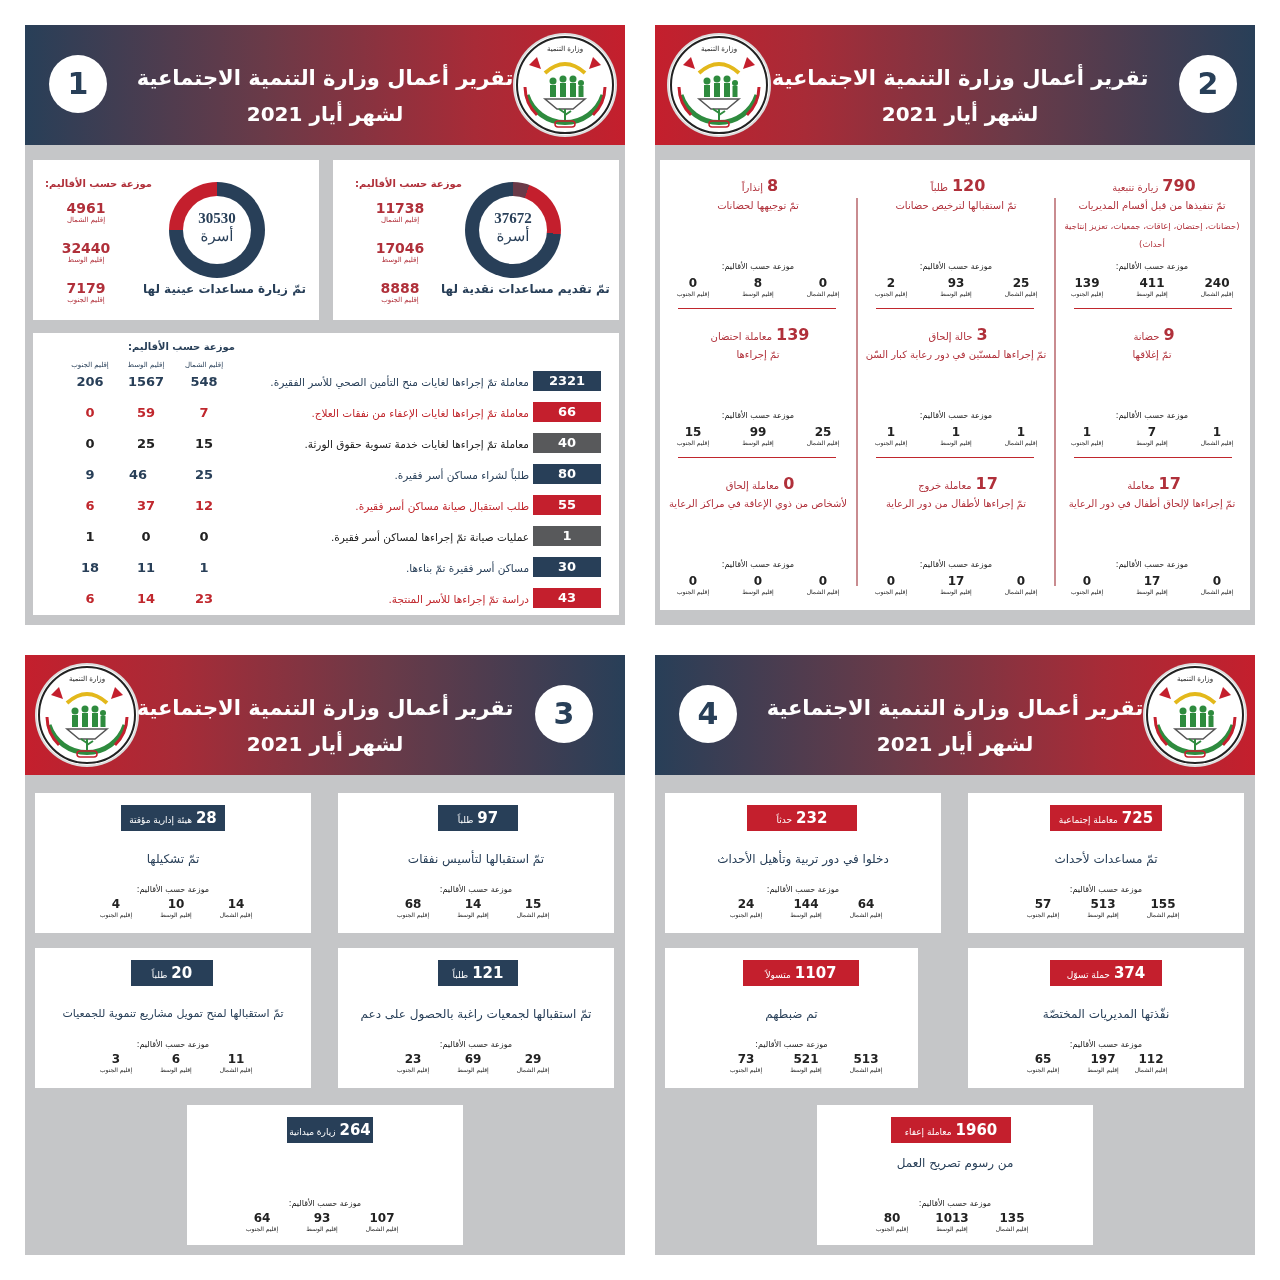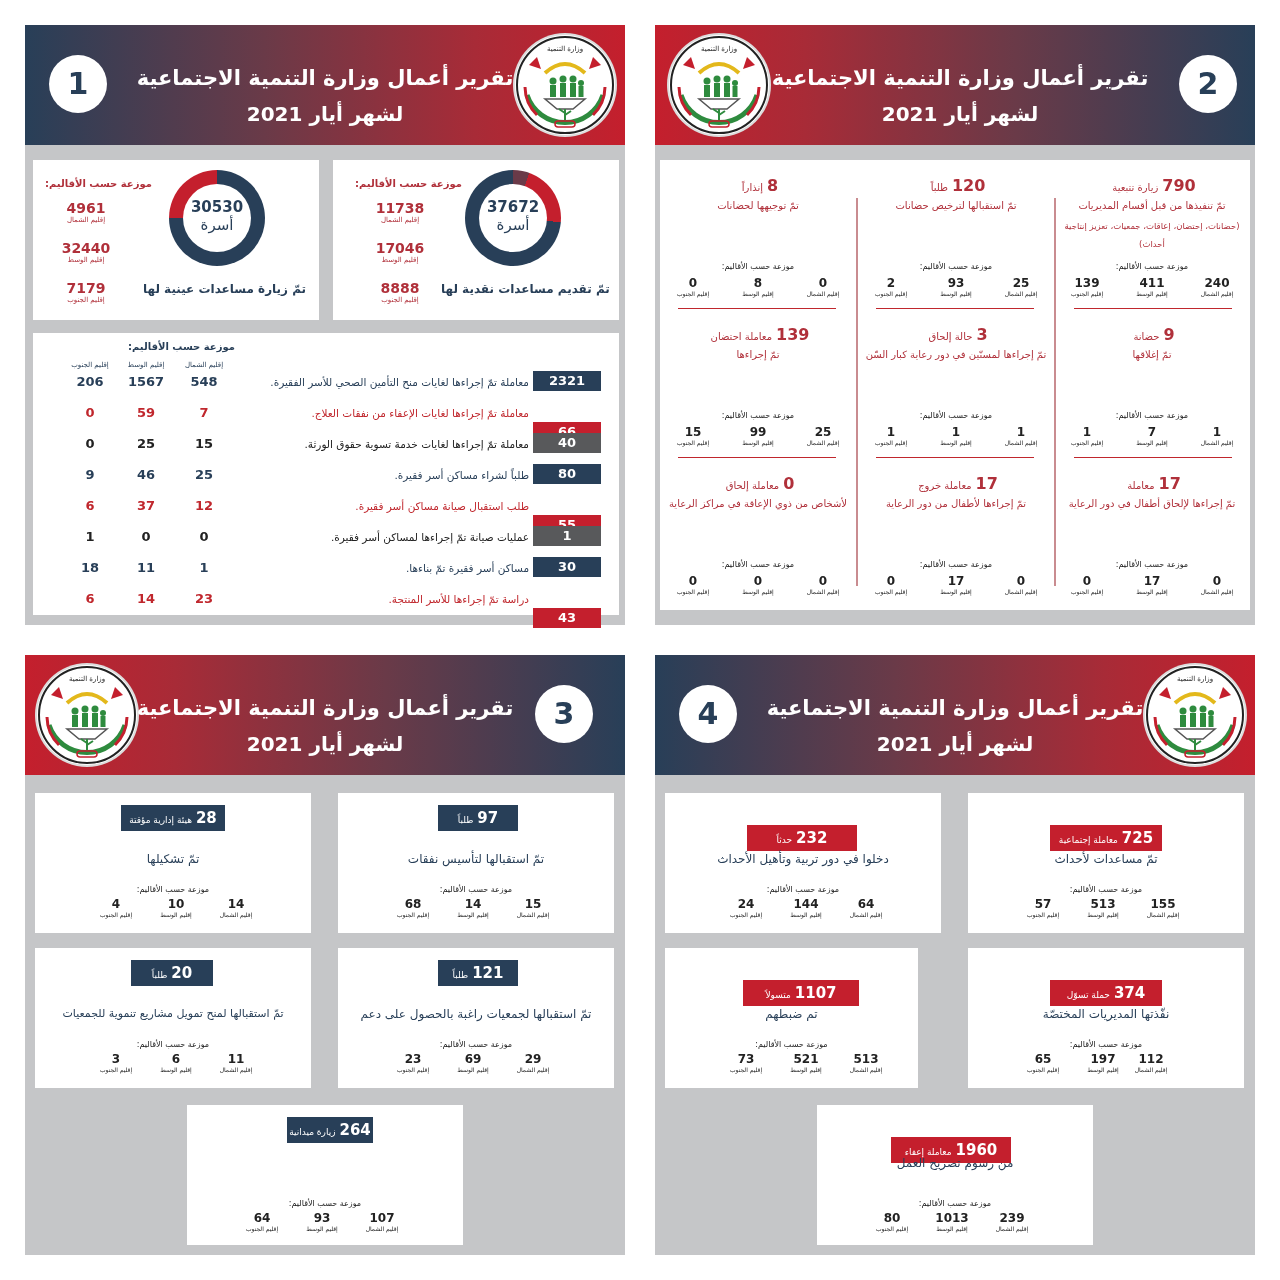--- a/index.html
+++ b/index.html
@@ -23,34 +23,34 @@
   .card { position: absolute; background: #fff; }
   .red { color: #c0272d; }
   .navy { color: #283f58; }
   .dark { color: #222; }
 
   
   .donut-card .region-head { position: absolute; top: 18px; font-size: 10px; font-weight: bold; color: #b0303a; direction: rtl; }
   .donut-card .rv { position: absolute; text-align: center; width: 70px; }
   .donut-card .rv .v { font-size: 14px; font-weight: bold; color: #b0303a; }
   .donut-card .rv .lbl { font-size: 7px; color: #b0303a; }
-  .donut { position: absolute; top: 10px; width: 96px; height: 96px; border-radius: 50%; }
+  .donut { position: absolute; top: 22px; width: 96px; height: 96px; border-radius: 50%; font-family: Liberation Serif, serif; }
   .donut .hole { position: absolute; left: 14px; top: 14px; width: 68px; height: 68px; border-radius: 50%; background: #fff; text-align: center; color: #283f58; }
   .donut .hole .n { font-size: 15px; font-weight: bold; margin-top: 14px; }
   .donut .hole .u { font-size: 15px; }
   .donut-caption { position: absolute; font-size: 12px; font-weight: bold; color: #283f58; direction: rtl; white-space: nowrap; }
 
   .table-card .th-title { position: absolute; left: 95px; top: 8px; font-size: 10px; font-weight: bold; color: #283f58; direction: rtl; }
   .table-card .col-h { position: absolute; top: 28px; font-size: 7px; color: #283f58; width: 50px; text-align: center; }
   .trow { position: absolute; left: 0; width: 586px; height: 22px; }
   .trow .cell { position: absolute; top: 0; width: 50px; text-align: center; font-size: 13px; font-weight: bold; line-height: 22px; }
   .trow .desc { position: absolute; right: 90px; top: 0; font-size: 10.5px; line-height: 22px; direction: rtl; white-space: nowrap; }
   .trow .badge { position: absolute; right: 18px; top: 0; width: 68px; height: 20px; color: #fff; font-weight: bold; font-size: 13px; text-align: center; line-height: 20px; }
   .bg-navy { background: #283f58; }
-  .bg-red { background: #c41f2d; margin-top: 20px; }
+  .bg-red { background: #c41f2d; }
   .bg-grey { background: #58595b; }
 
   
   .grid-card .cell2 { position: absolute; width: 196px; text-align: center; direction: rtl; color: #b0303a; }
   .cell2 .big { font-size: 16px; font-weight: bold; }
   .cell2 .big .unit { font-size: 10px; font-weight: normal; margin: 0 4px; }
   .cell2 .desc { font-size: 10px; line-height: 18px; margin-top: 2px; }
   .cell2 .desc.small { font-size: 8.5px; }
   .cell2 .dist-h { position: absolute; left: 0; width: 196px; font-size: 8px; color: #222; text-align: center; }
   .cell2 .nums { position: absolute; left: 8px; width: 180px; height: 24px; direction: ltr; }
@@ -179,21 +179,21 @@
     </div>
     <div class="trow" style="top:100px">
       <div class="cell dark" style="left:32px">0</div>
       <div class="cell dark" style="left:88px">25</div>
       <div class="cell dark" style="left:146px">15</div>
       <div class="desc dark">معاملة تمّ إجراءها لغايات خدمة تسوية حقوق الورثة.</div>
       <div class="badge bg-grey">40</div>
     </div>
     <div class="trow" style="top:131px">
       <div class="cell navy" style="left:32px">9</div>
-      <div class="cell navy" style="left:88px">46</div>
+      <div class="cell navy" style="left:80px">46</div>
       <div class="cell navy" style="left:146px">25</div>
       <div class="desc navy">طلباً لشراء مساكن أسر فقيرة.</div>
       <div class="badge bg-navy">80</div>
     </div>
     <div class="trow" style="top:162px">
       <div class="cell red" style="left:32px">6</div>
       <div class="cell red" style="left:88px">37</div>
       <div class="cell red" style="left:146px">12</div>
       <div class="desc red">طلب استقبال صيانة مساكن أسر فقيرة.</div>
       <div class="badge bg-red">55</div>
@@ -632,18 +632,18 @@
     <div class="nums" style="left:50px; top:106px">
         <div class="n" style="left:0">
           <div class="v">80</div>
           <div class="l">إقليم الجنوب</div>
         </div>
         <div class="n" style="left:60px">
           <div class="v">1013</div>
           <div class="l">إقليم الوسط</div>
         </div>
         <div class="n" style="left:120px">
-          <div class="v">239</div>
+          <div class="v">135</div>
           <div class="l">إقليم الشمال</div>
         </div>
       </div>
   </div>
 </section>
 
 </body></html>

